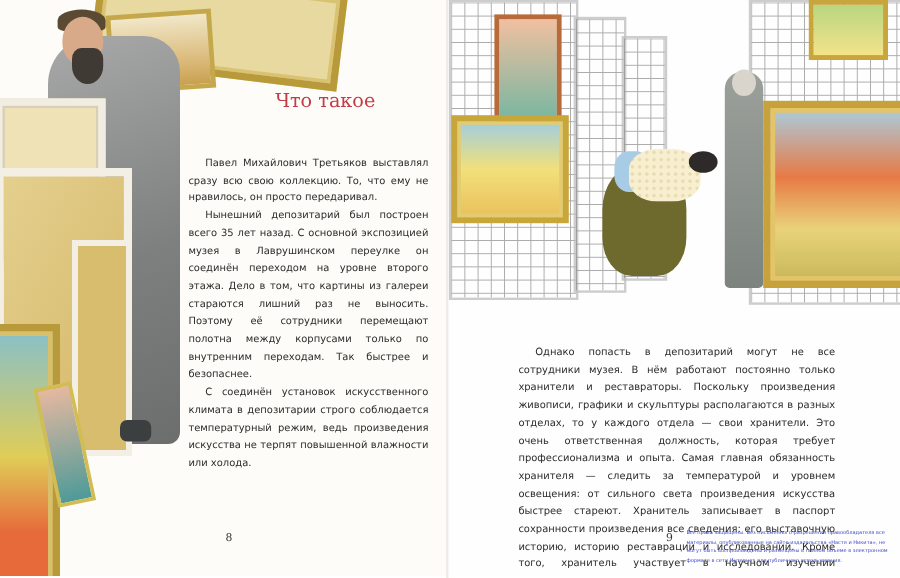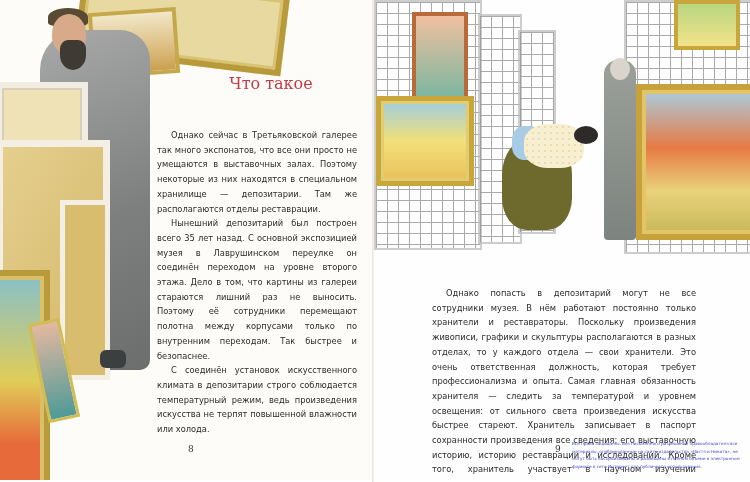--- a/index.html
+++ b/index.html
@@ -72,21 +72,21 @@
     <div class="gold-frame"></div>
     <div class="small-frame"></div>
     <div class="man-shoe"></div>
   </div>
 
   <div class="title">
     <div>Что такое</div>
   </div>
 
   <div class="body-left">
-    <p>Однако сейчас в Третьяковской галерее так много экспонатов, что все они просто не умещаются в выставочных залах. Поэтому некоторые из них находятся в специальном хранилище — депозитарии. Там же располагаются отделы реставрации.</p>
+    <p>Павел Михайлович Третьяков выставлял сразу всю свою коллекцию. То, что ему не нравилось, он просто передаривал.</p>
     <p>Нынешний депозитарий был построен всего 35 лет назад. С основной экспозицией музея в Лаврушинском переулке он соединён переходом на уровне второго этажа. Дело в том, что картины из галереи стараются лишний раз не выносить. Поэтому её сотрудники перемещают полотна между корпусами только по внутренним переходам. Так быстрее и безопаснее.</p>
     <p>С соединён установок искусственного климата в депозитарии строго соблюдается температурный режим, ведь произведения искусства не терпят повышенной влажности или холода.</p>
   </div>
 
   <div class="page-num pn-left">8</div>
 </div>
 
 <div class="gutter"></div>
 
 <div class="page page-right">

